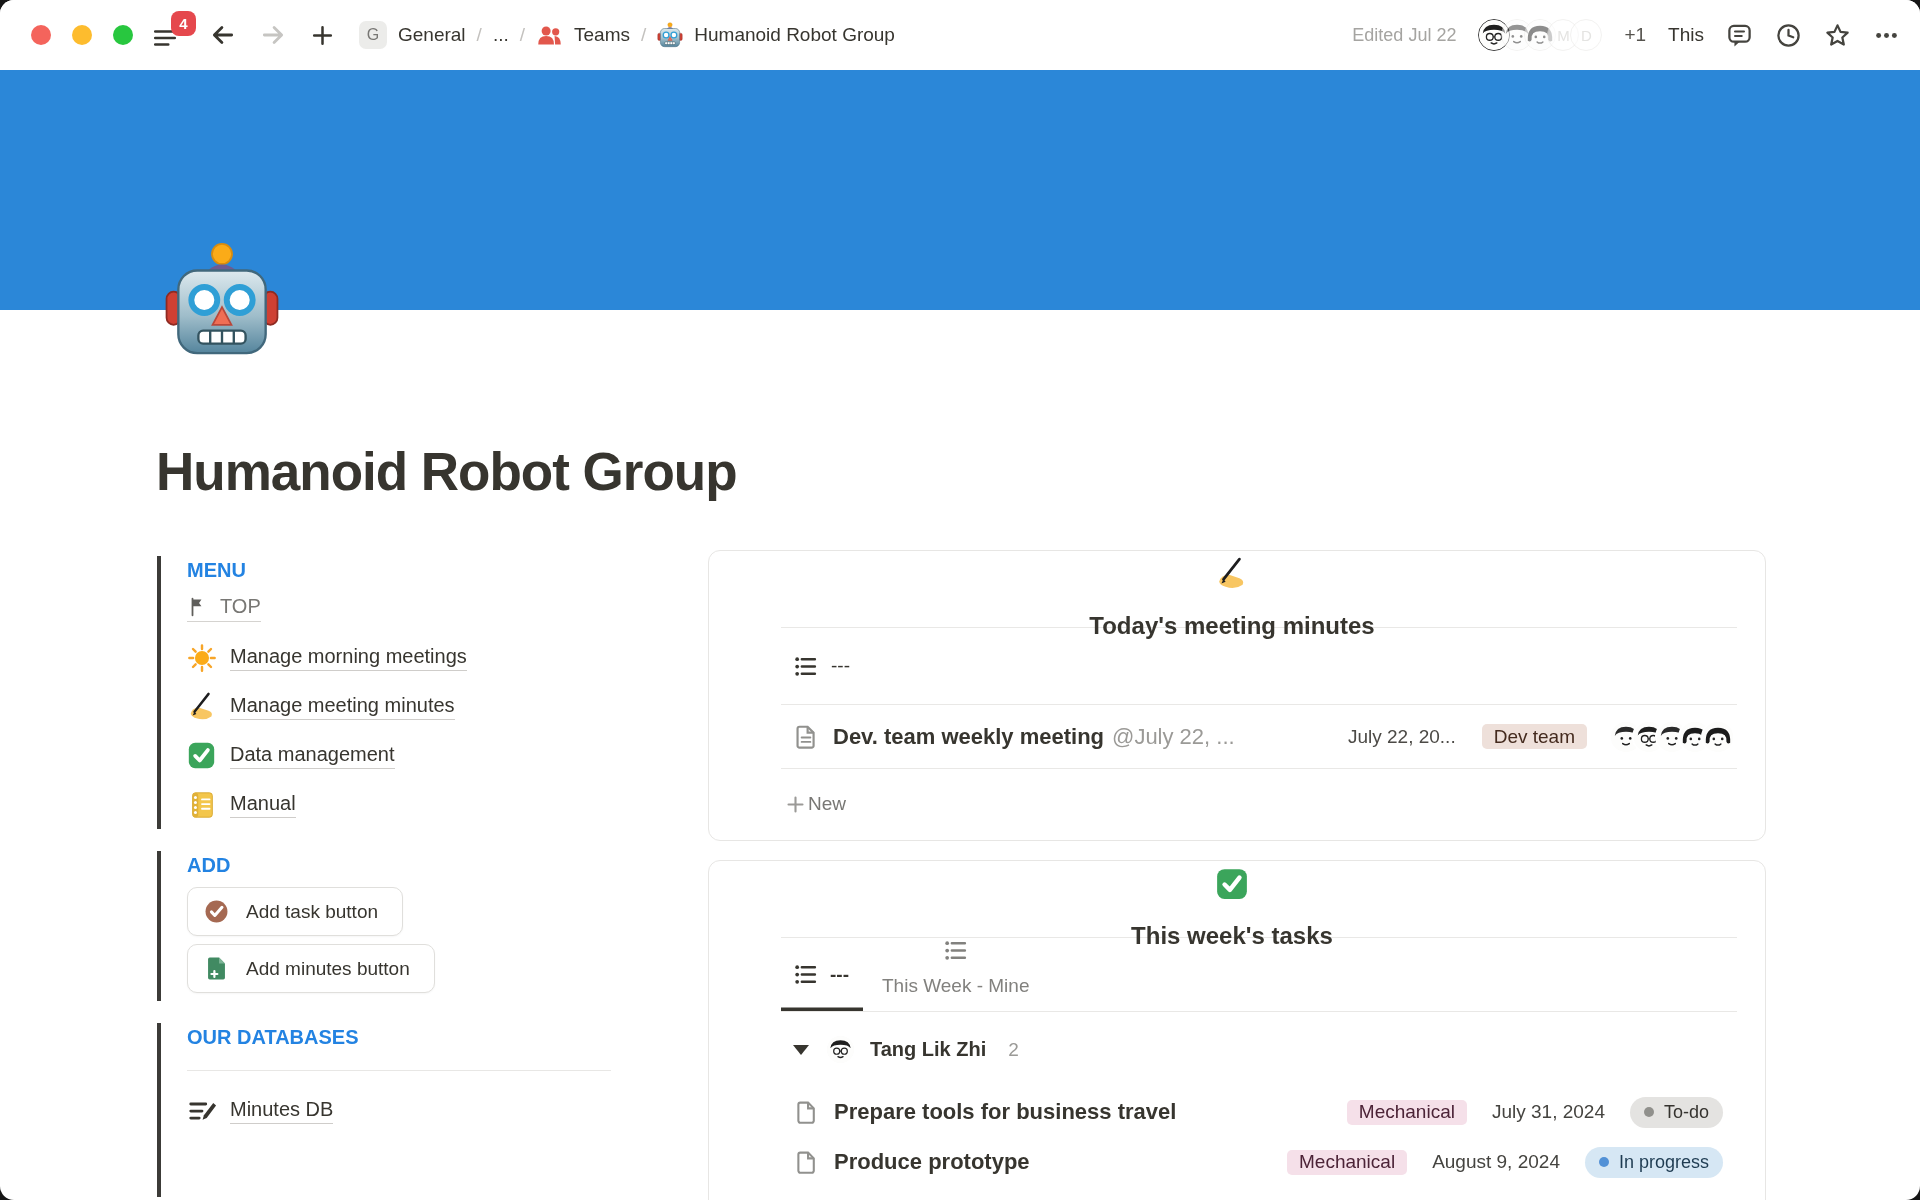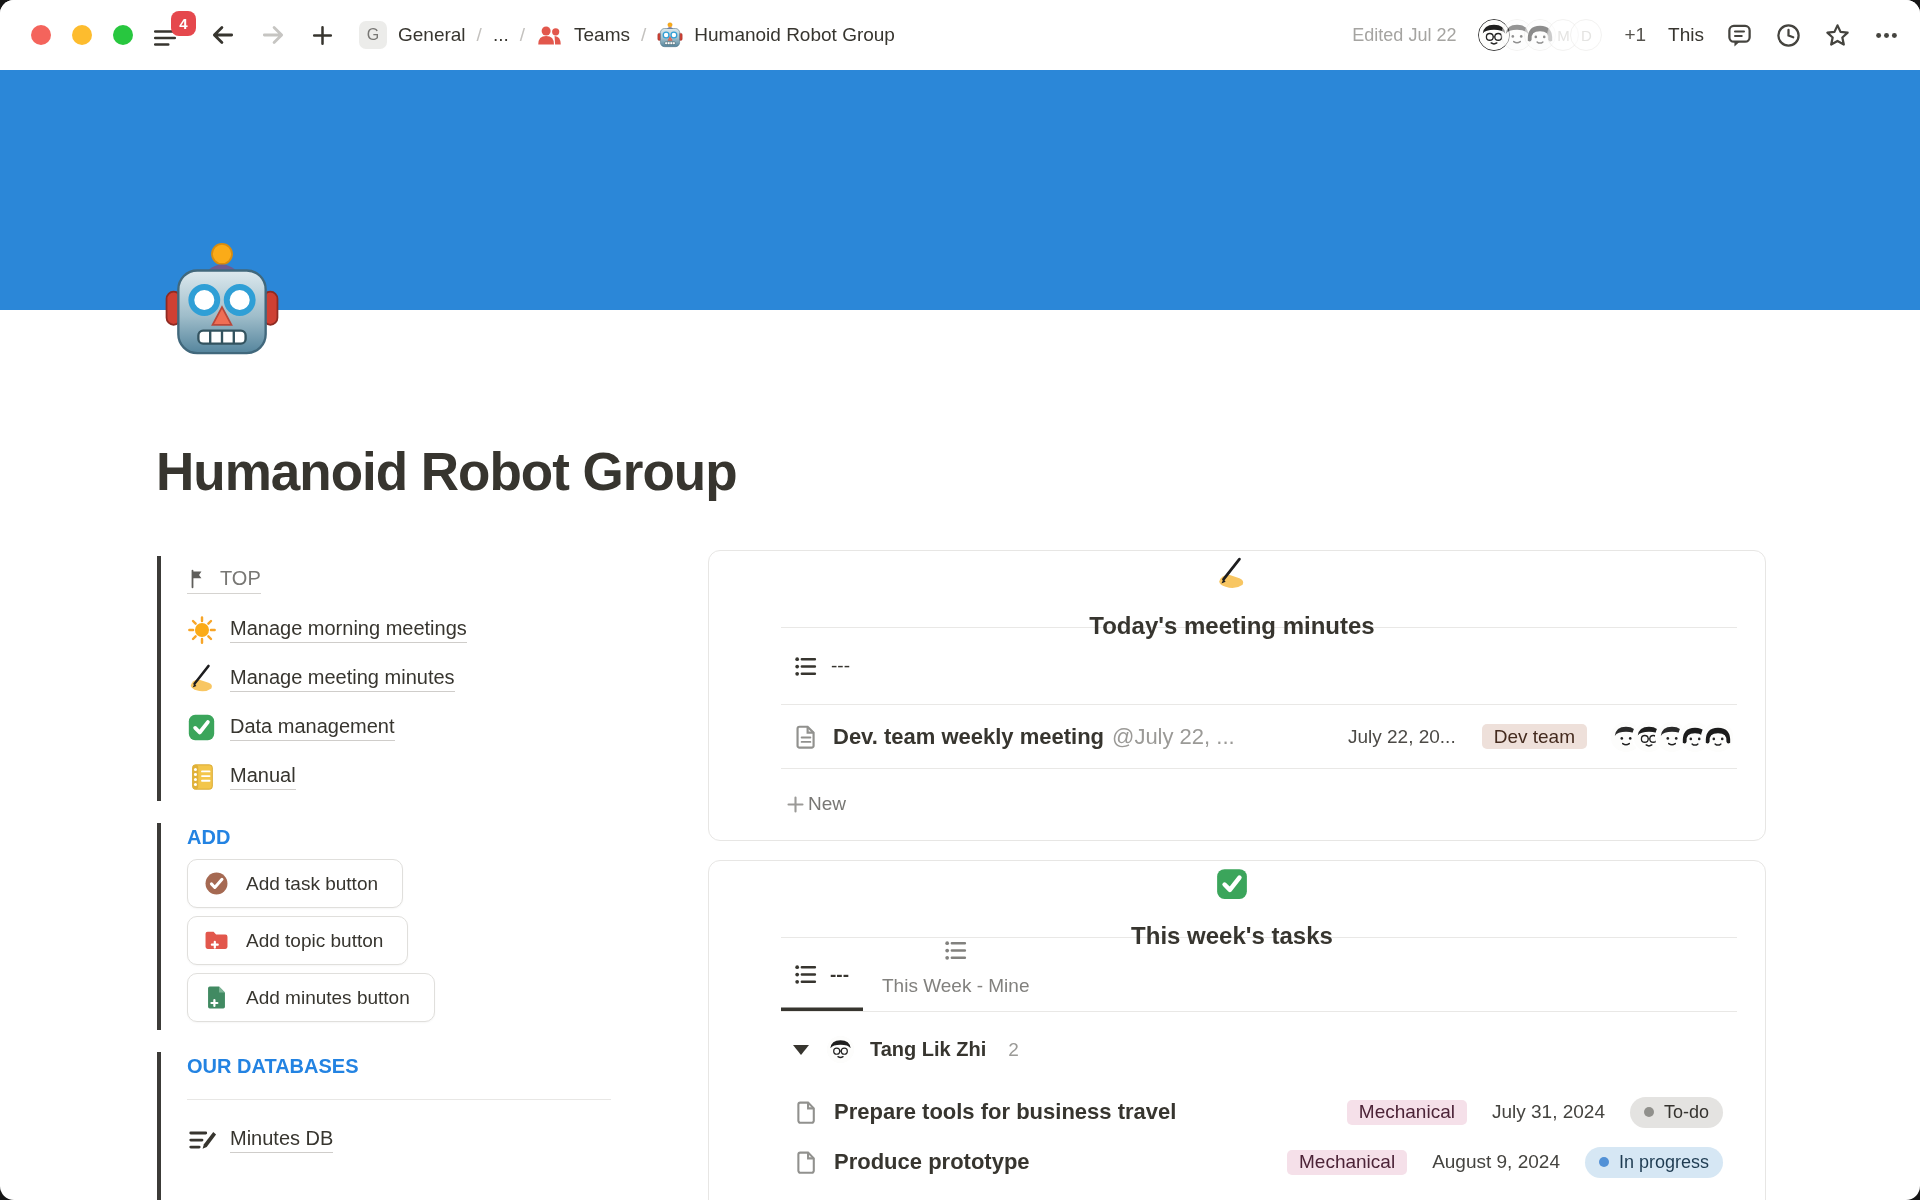--- a/index.html
+++ b/index.html
@@ -355,20 +355,21 @@
 
   <div class="banner"></div>
   <svg class="page-icon" viewBox="0 0 100 100">
       <use href="#sym-robot"></use>
     </svg>
   <h1 class="page-title">Humanoid Robot Group</h1>
 
   <div class="sidebar">
 
     <div class="block">
+      <div class="sec-heading">MENU</div>
       <div class="menu-item">
         <span class="toplink">
           <svg width="22" height="22">
               <use href="#sym-flag"></use>
             </svg>
           <span>TOP</span>
         </span>
       </div>
       <div class="menu-item">
         <span class="mi-icon">
@@ -404,26 +405,20 @@
       </div>
     </div>
 
     <div class="block block-add">
       <div class="sec-heading">ADD</div>
       <div class="add-btn">
         <svg width="27" height="27">
             <use href="#sym-browncheck"></use>
           </svg>
         <span>Add task button</span>
-      </div>
-      <div class="add-btn">
-        <svg width="27" height="27">
-            <use href="#sym-redfolder"></use>
-          </svg>
-        <span>Add topic button</span>
       </div>
       <div class="add-btn">
         <svg width="27" height="27">
             <use href="#sym-greenfile"></use>
           </svg>
         <span>Add minutes button</span>
       </div>
     </div>
 
     <div class="block block-db">

